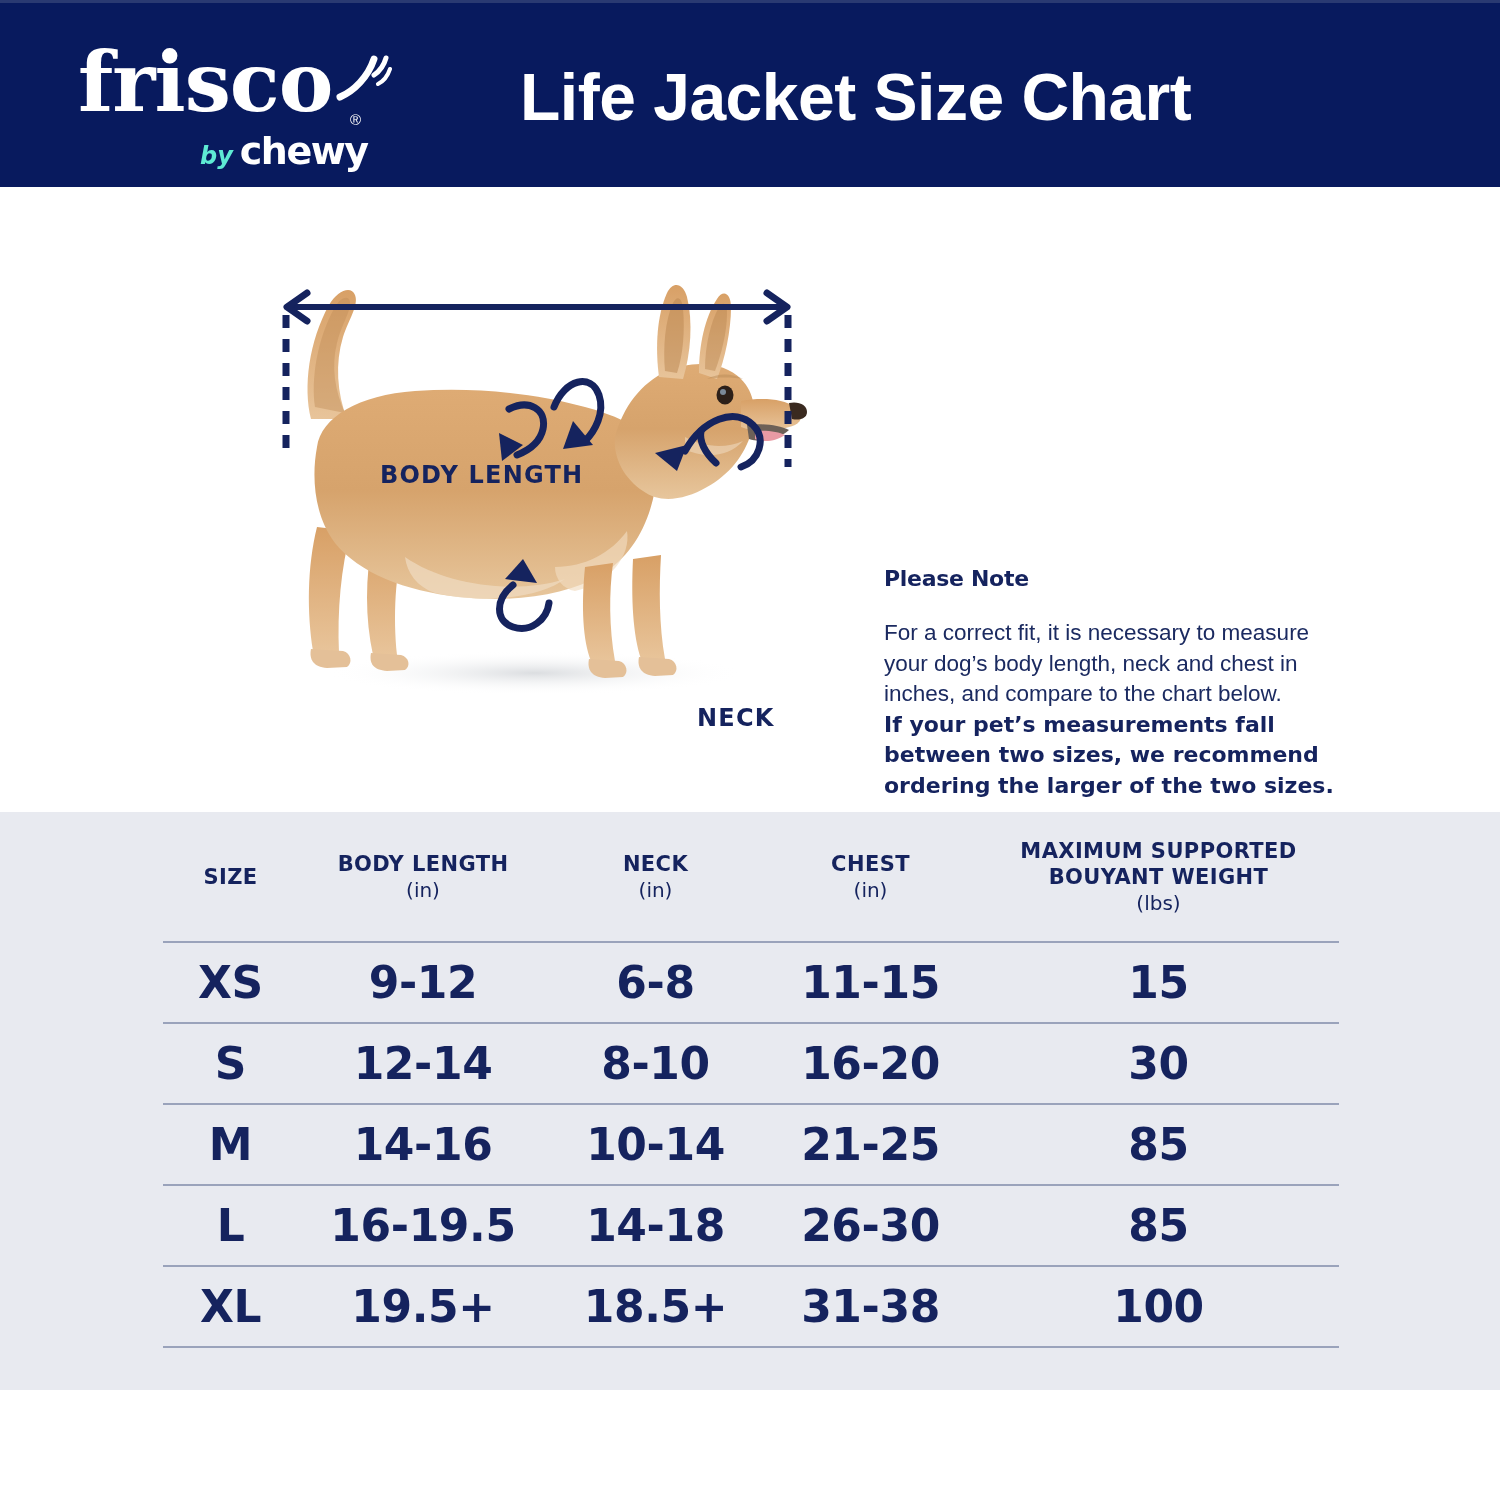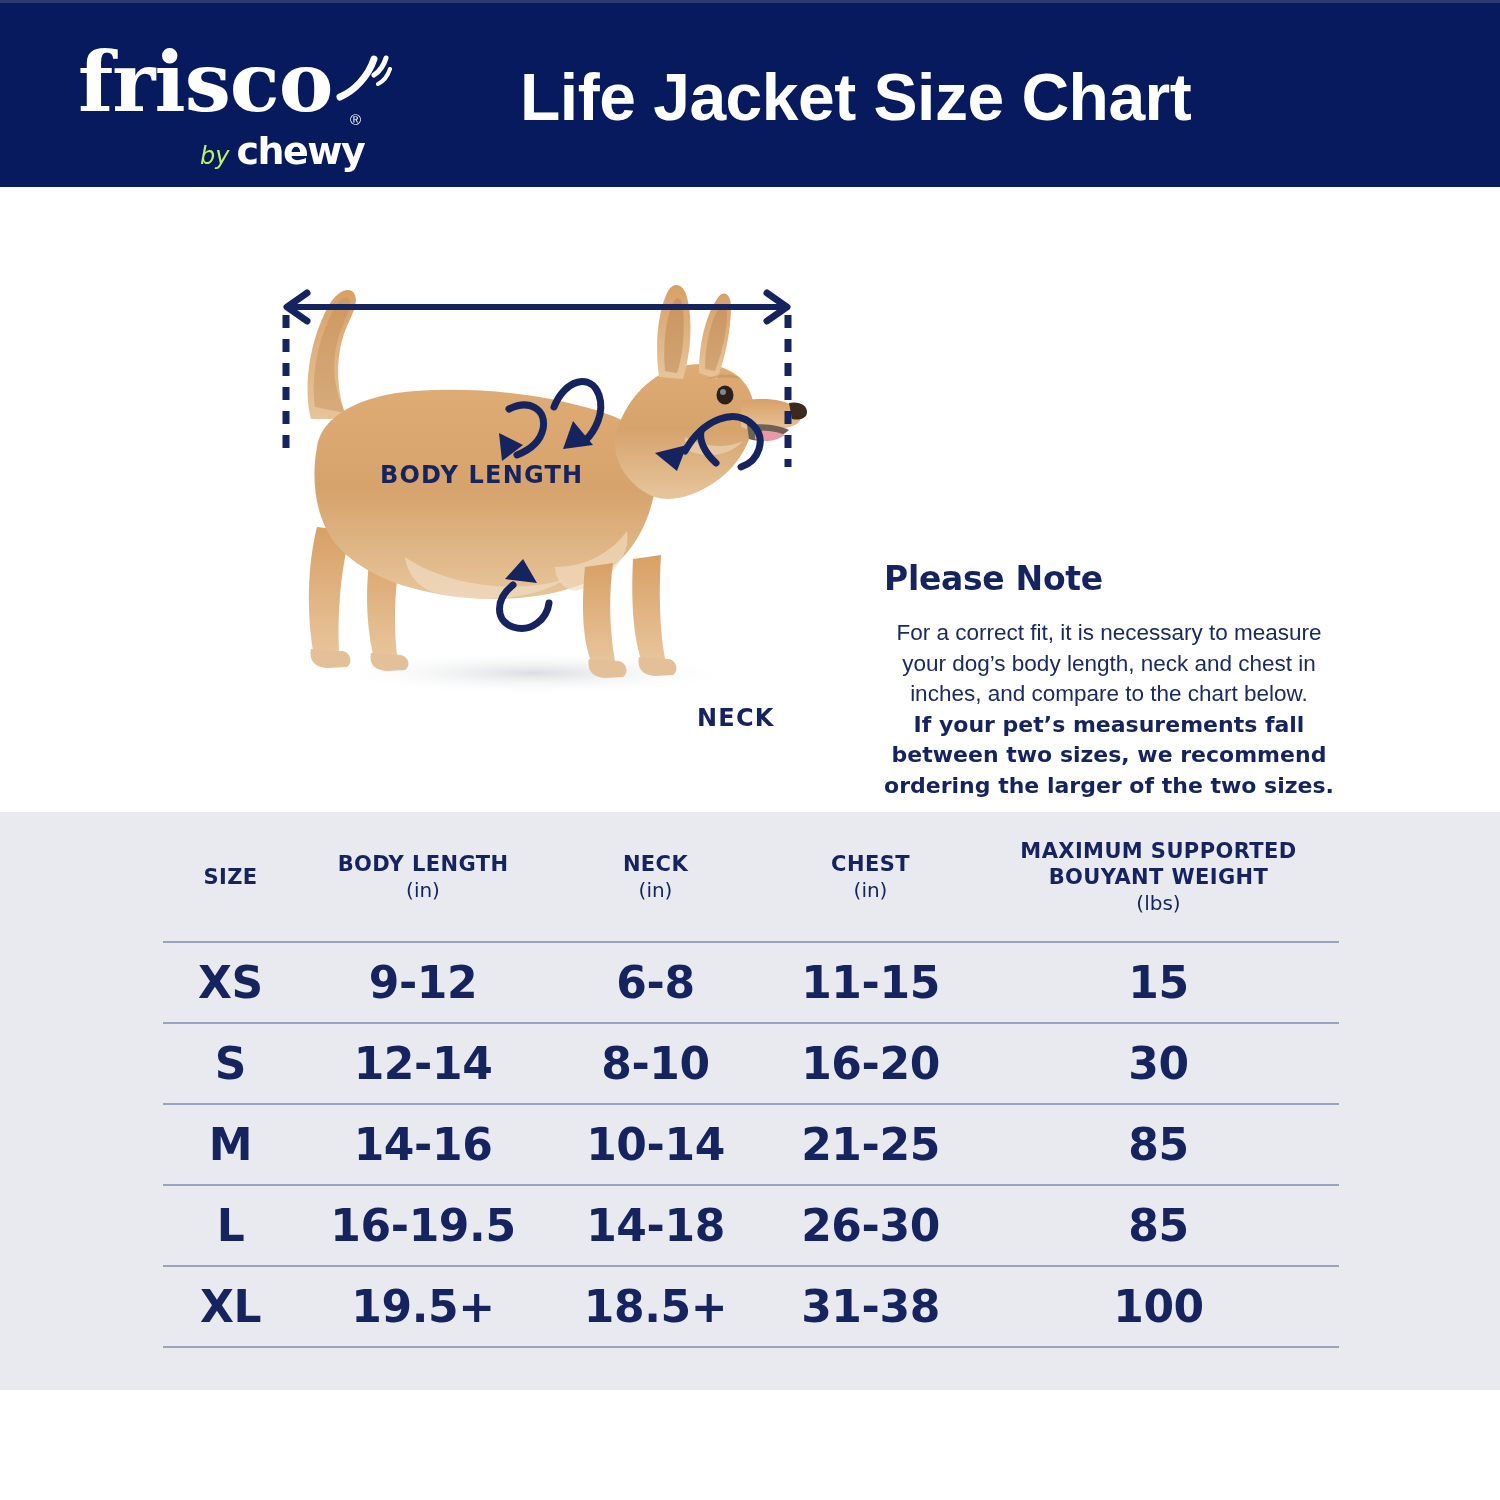--- a/index.html
+++ b/index.html
@@ -68,24 +68,24 @@
   #logo-byline {
     position: absolute;
     left: 122px;
     top: 90px;
     display: flex;
     align-items: baseline;
     gap: 7px;
   }
   #logo-by {
     font-family: "DejaVu Sans", sans-serif;
-    font-weight: normal;
+    font-weight: bold;
     font-style: italic;
     font-size: 24px;
-    color: #bef264;
+    color: #5eead4;
   }
   #logo-chewy {
     font-family: "DejaVu Sans", sans-serif;
     font-weight: bold;
     font-size: 38px;
     color: #ffffff;
     letter-spacing: -1.5px;
   }
 
   #header-title {
@@ -140,33 +140,32 @@
   #note-panel {
     position: absolute;
     left: 884px;
     top: 372px;
     width: 450px;
   }
 
   #note-heading {
     font-family: "DejaVu Sans", sans-serif;
     font-weight: bold;
-    font-size: 33px;
+    font-size: 22px;
     line-height: 40px;
     color: #15235e;
     margin-bottom: 19px;
     letter-spacing: -0.3px;
   }
 
   #note-body {
     font-family: "Liberation Sans", sans-serif;
     font-size: 22.5px;
     line-height: 30.5px;
     color: #1b2a60;
-    text-align: center;
   }
 
   #note-body-emph {
     display: block;
     font-weight: bold;
     font-family: "DejaVu Sans", sans-serif;
     font-size: 22px;
     line-height: 30.5px;
     color: #15235e;
   }

